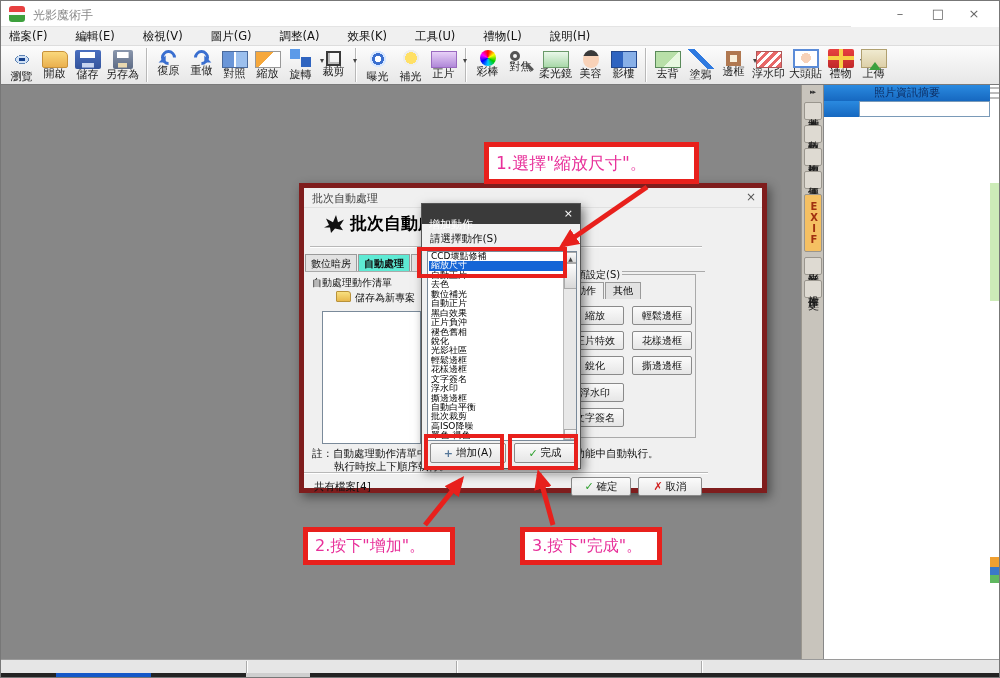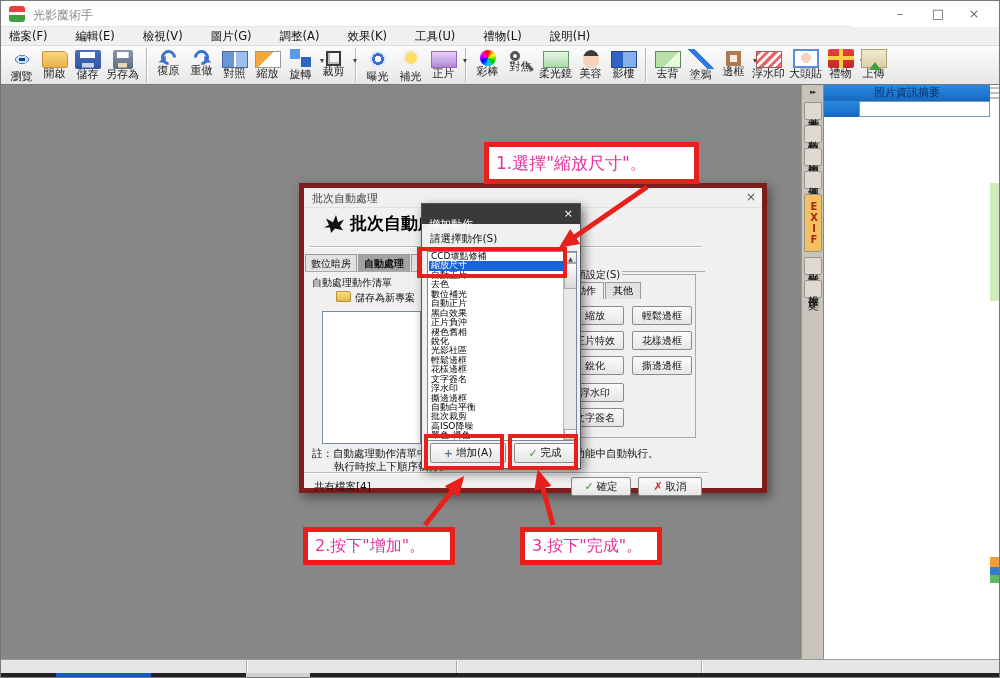--- a/index.html
+++ b/index.html
@@ -84,21 +84,21 @@
     border:5px solid #7f1d1d;box-shadow:3px 4px 10px rgba(0,0,0,.45);z-index:10;}
   .bd-titlebar{position:absolute;left:0;top:0;width:100%;height:20px;background:#f0f0f0;border-bottom:1px solid #e0e0e0;}
   .bd-title{position:absolute;left:8px;top:3px;font-size:11px;color:#444;}
   .bd-close{position:absolute;right:6px;top:2px;font-size:12px;color:#555;cursor:pointer;}
   .bd-icon{position:absolute;left:20px;top:27px;width:20px;height:18px;background:#111;
     clip-path:polygon(0 70%,25% 55%,10% 20%,45% 40%,60% 0,70% 40%,100% 25%,80% 60%,95% 85%,55% 75%,35% 100%,30% 70%);}
   .bd-heading{position:absolute;left:46px;top:24px;font-size:17px;font-weight:bold;color:#000;}
   .bd-hr{position:absolute;left:6px;top:58px;width:392px;height:1px;background:#b8b8b8;box-shadow:0 1px 0 #fff;}
   .bd-tabs{position:absolute;left:1px;top:66px;height:17px;display:flex;}
   .bd-tab{font-size:10px;color:#111;background:#e2e2e2;border:1px solid #9a9a9a;border-bottom:none;padding:2px 5px 0 5px;margin-right:1px;cursor:pointer;}
-  .bd-tab.active{background:#a3a3a3;font-weight:bold;}
+  .bd-tab.active{background:#5eead4;font-weight:bold;}
   .bd-tabline{position:absolute;left:1px;top:83px;width:400px;height:1px;background:#aaa;}
   .bd-listlabel{position:absolute;left:8px;top:88px;font-size:10px;color:#111;}
   .bd-save{position:absolute;left:26px;top:102px;display:flex;align-items:flex-start;gap:4px;background:none;border:none;cursor:pointer;}
   .folder-ico{width:15px;height:11px;background:linear-gradient(#f8e080,#e8b84c);border:1px solid #b8923a;border-radius:1px 3px 1px 1px;}
   .bd-save span{font-size:10px;color:#111;}
   .bd-listbox{position:absolute;left:18px;top:123px;width:99px;height:133px;background:#fff;border:1px solid #7a8a9a;}
   .bd-note{position:absolute;left:8px;top:259px;width:390px;font-size:10.5px;color:#111;line-height:13px;}
   .bd-note2{position:absolute;left:30px;top:272px;font-size:10.5px;color:#111;}
   .bd-botline{position:absolute;left:0;top:284px;width:404px;height:1px;background:#b8b8b8;box-shadow:0 1px 0 #fff;}
   .bd-count{position:absolute;left:10px;top:292px;font-size:10.5px;color:#111;}

